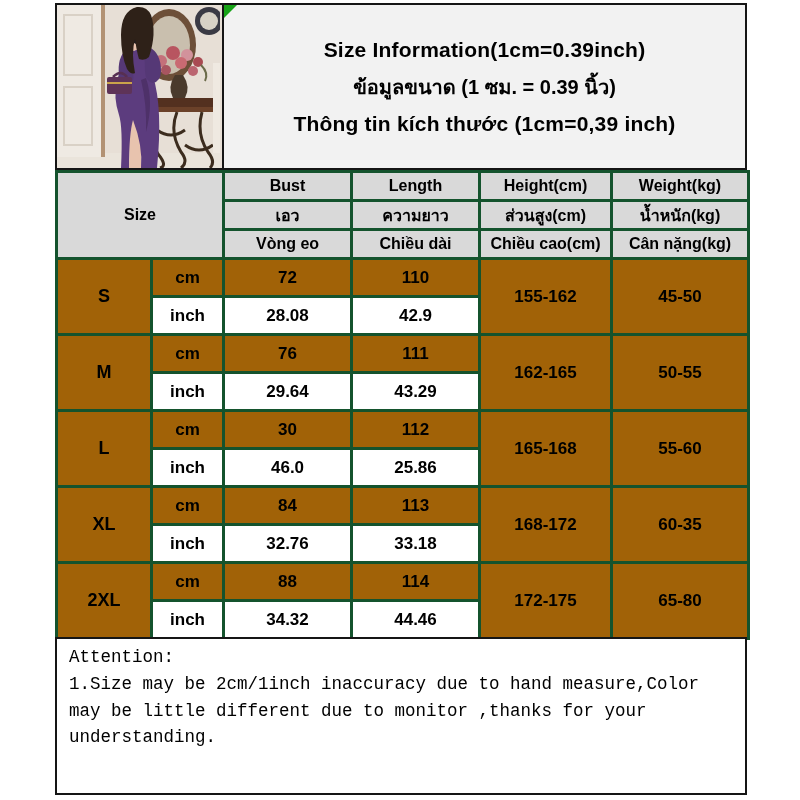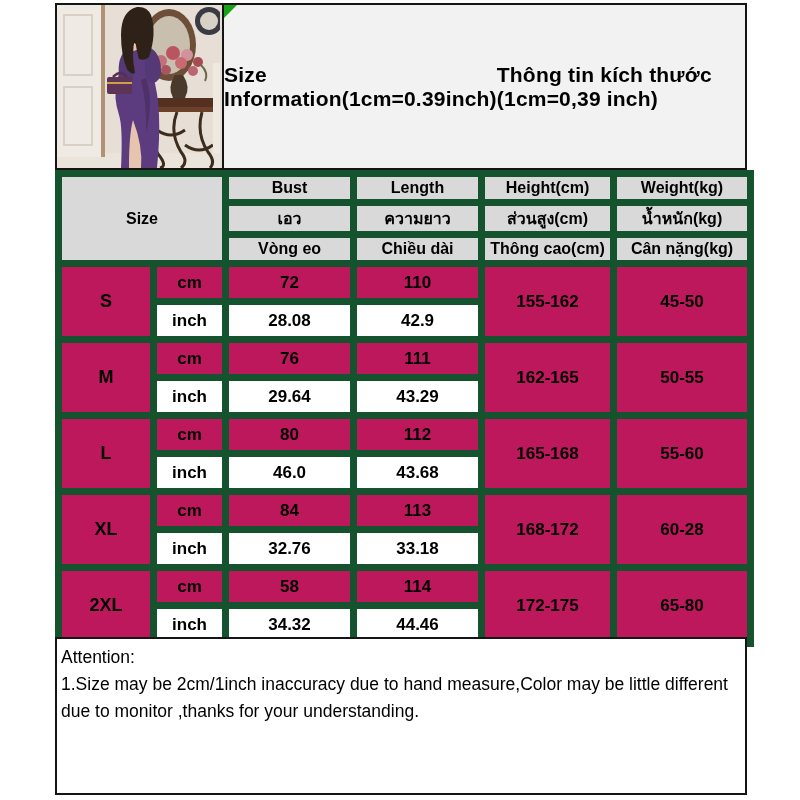--- a/index.html
+++ b/index.html
@@ -10,52 +10,52 @@
 
   
   .top-row { position: absolute; left: 55px; top: 3px; width: 692px; height: 167px; display: flex; }
   .photo-cell {
     width: 167px; height: 167px; flex: 0 0 167px;
     border: 2px solid #151515; border-right: none; overflow: hidden; background: #e7dfd6;
   }
   .photo-cell svg { display: block; }
   .title-cell {
     flex: 1; border: 2px solid #151515; background: #f2f2f2; position: relative;
-    display: flex; justify-content: center; align-items: center;
+    display: flex; flex-direction: column; justify-content: center; align-items: center;
     row-gap: 9px;
   }
   .corner-marker {
     position: absolute; left: 0; top: 0; width: 0; height: 0;
     border-top: 13px solid #17a317; border-right: 13px solid transparent;
   }
   .title-en, .title-vi { font-weight: bold; font-size: 21px; letter-spacing: 0.2px; }
   .title-th { font-weight: bold; font-size: 20px; }
 
   
   table.size-table {
     position: absolute; left: 55px; top: 170px; width: 692px;
     border-collapse: collapse; table-layout: fixed;
     border: 2px solid #151515;
   }
   .size-table td {
-    border: 7px solid #14532d; text-align: center; vertical-align: middle;
+    border: 3px solid #14532d; text-align: center; vertical-align: middle;
     font-weight: bold; font-size: 17px; overflow: hidden; white-space: nowrap;
   }
   .size-table tr.hdr td { height: 29px; background: #d9d9d9; font-size: 16px; }
   .size-table td.size-big { background: #d9d9d9; font-size: 30px; }
-  .size-table tr.r-cm td { height: 38px; background: #be185d; margin-top: 13px; }
+  .size-table tr.r-cm td { height: 38px; background: #a16207; margin-top: 13px; }
   .size-table tr.r-in td { height: 38px; background: #ffffff; }
   .size-table td.size-cell { background: #d9d9d9; font-size: 18px; }
   .size-table td.range-cell { background: #f2f2f2; }
 
   
   .attention-box {
     position: absolute; left: 55px; top: 637px; width: 692px; height: 158px;
     border: 2px solid #151515; background: #fff;
-    padding: 5px 4px; font-size: 17.5px; line-height: 1.53; font-weight: normal;
+    padding: 5px 12px; font-size: 17.5px; line-height: 1.53; font-weight: normal; font-family: Liberation Mono, monospace;
   }
   .attention-box p { margin: 0; }
 </style>
 </head>
 <body>
 
 <div class="sheet">
 
   <div class="top-row">
 
@@ -125,20 +125,21 @@
           </g>
         </g>
 
         <rect x="156" y="58" width="7" height="90" fill="#efe9e1"></rect>
       </svg>
     </div>
 
     <div class="title-cell">
       <span class="corner-marker"></span>
       <div class="title-en">Size Information(1cm=0.39inch)</div>
+      <div class="title-th">ข้อมูลขนาด (1 ซม. = 0.39 นิ้ว)</div>
       <div class="title-vi">Thông tin kích thước (1cm=0,39 inch)</div>
     </div>
   </div>
 
   <table class="size-table">
     <colgroup>
       <col style="width:95px">
         <col style="width:72px">
         <col style="width:128px">
       <col style="width:128px">
@@ -156,21 +157,21 @@
       </tr>
       <tr class="hdr">
         <td>เอว</td>
         <td>ความยาว</td>
         <td>ส่วนสูง(cm)</td>
         <td>น้ำหนัก(kg)</td>
       </tr>
       <tr class="hdr">
         <td>Vòng eo</td>
         <td>Chiều dài</td>
-        <td>Thông cao(cm)</td>
+        <td>Chiều cao(cm)</td>
         <td>Cân nặng(kg)</td>
       </tr>
 
       <tr class="r-cm">
         <td rowspan="2" class="size-cell">S</td>
         <td>cm</td>
         <td>72</td>
         <td>110</td>
         <td rowspan="2" class="range-cell">155-162</td>
         <td rowspan="2" class="range-cell">45-50</td>
@@ -191,49 +192,49 @@
       </tr>
       <tr class="r-in">
         <td>inch</td>
         <td>29.64</td>
         <td>43.29</td>
       </tr>
 
       <tr class="r-cm">
         <td rowspan="2" class="size-cell">L</td>
         <td>cm</td>
-        <td>80</td>
+        <td>30</td>
         <td>112</td>
         <td rowspan="2" class="range-cell">165-168</td>
         <td rowspan="2" class="range-cell">55-60</td>
       </tr>
       <tr class="r-in">
         <td>inch</td>
         <td>46.0</td>
-        <td>43.68</td>
+        <td>25.86</td>
       </tr>
 
       <tr class="r-cm">
         <td rowspan="2" class="size-cell">XL</td>
         <td>cm</td>
         <td>84</td>
         <td>113</td>
         <td rowspan="2" class="range-cell">168-172</td>
-        <td rowspan="2" class="range-cell">60-28</td>
+        <td rowspan="2" class="range-cell">60-35</td>
       </tr>
       <tr class="r-in">
         <td>inch</td>
         <td>32.76</td>
         <td>33.18</td>
       </tr>
 
       <tr class="r-cm">
         <td rowspan="2" class="size-cell">2XL</td>
         <td>cm</td>
-        <td>58</td>
+        <td>88</td>
         <td>114</td>
         <td rowspan="2" class="range-cell">172-175</td>
         <td rowspan="2" class="range-cell">65-80</td>
       </tr>
       <tr class="r-in">
         <td>inch</td>
         <td>34.32</td>
         <td>44.46</td>
       </tr>
     </tbody>

